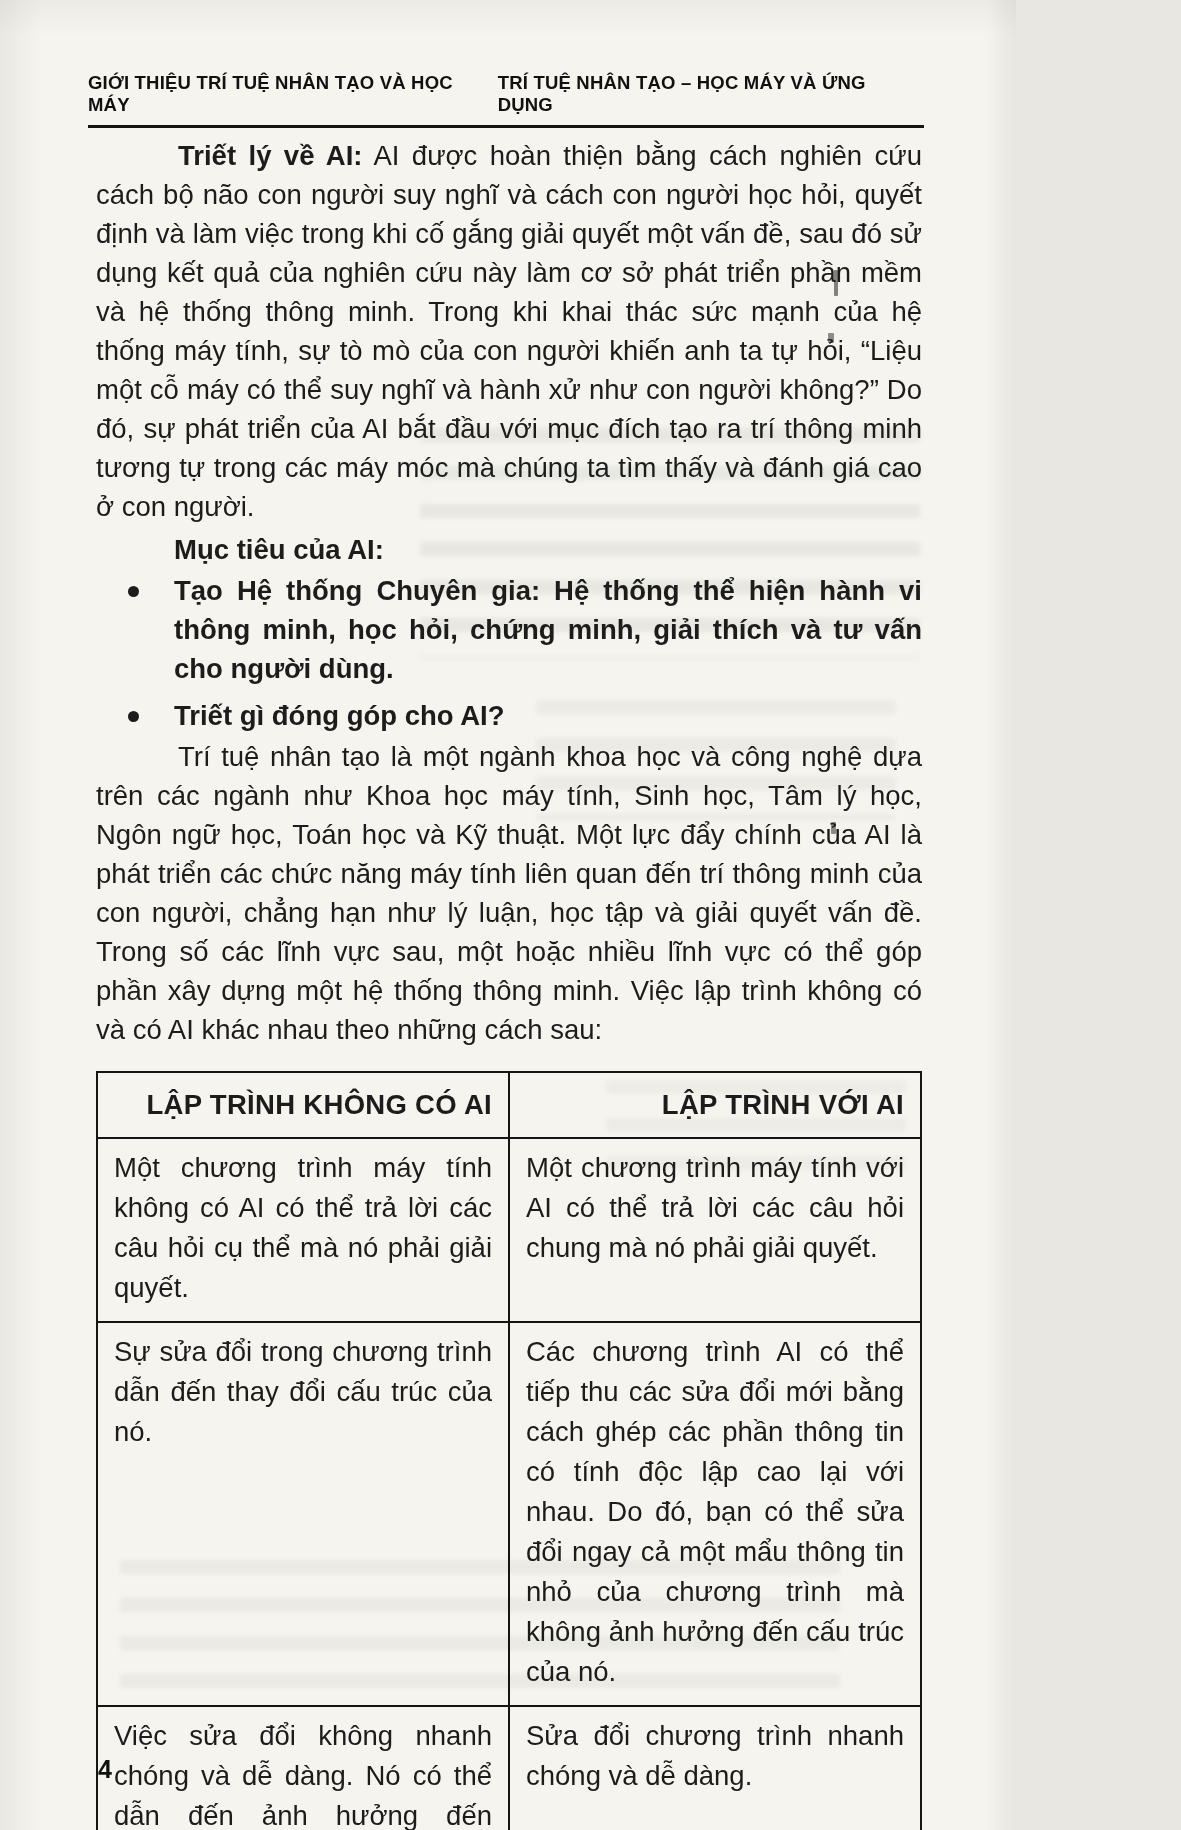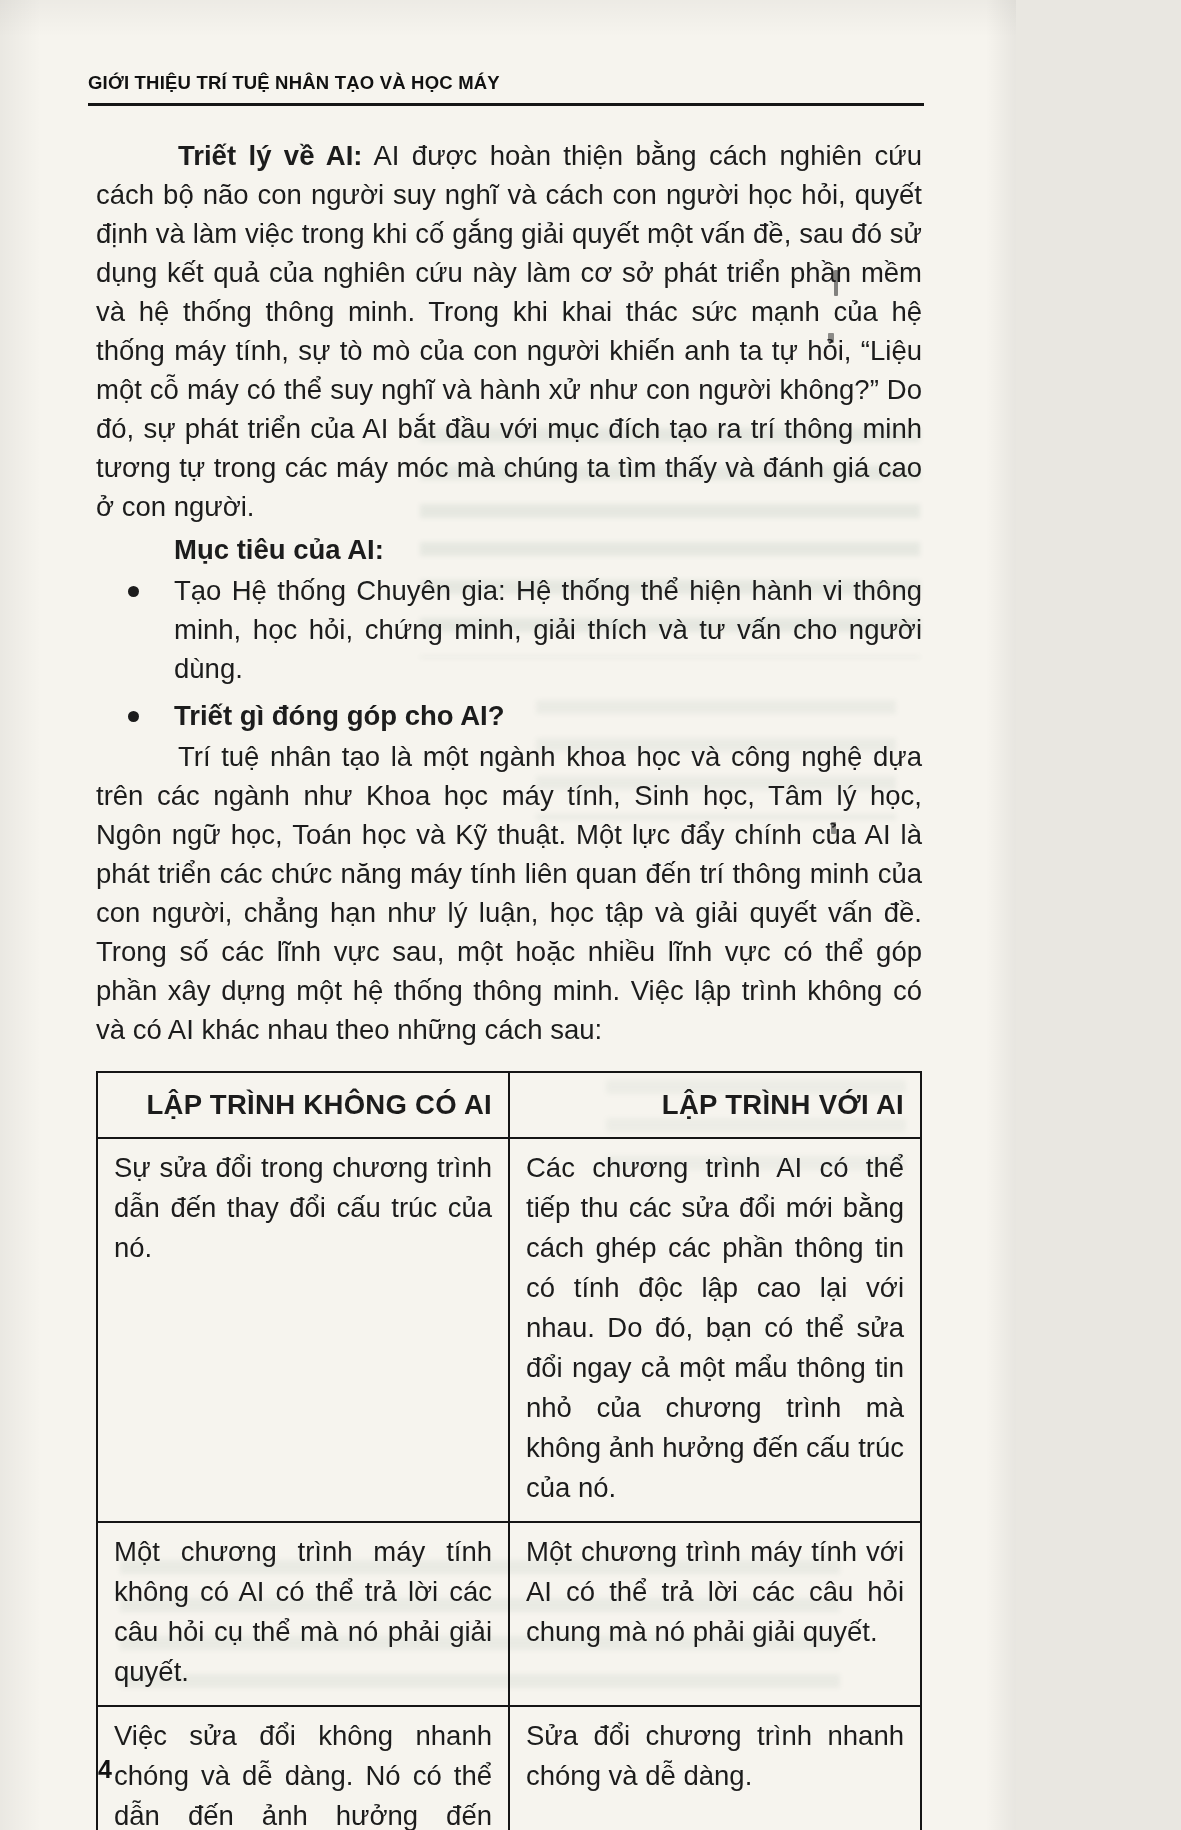--- a/index.html
+++ b/index.html
@@ -37,21 +37,21 @@
   }
   p.body-par{
     margin:0;text-align:justify;
   }
   .indent{text-indent:82px;}
   .bold{font-weight:bold;}
   .sec-heading{
     font-weight:bold;margin:4px 0 2px 0;padding-left:78px;
   }
   ul.goals{
-    list-style:none;margin:2px 0 2px 0;padding:0;
+    list-style:none;margin:2px 0 2px 0;padding:0;font-weight:bold;
   }
   ul.goals li{
     position:relative;padding-left:78px;text-align:justify;margin:2px 0 8px 0;
   }
   ul.goals li .bullet-dot{
     position:absolute;left:32px;top:15px;width:11px;height:11px;border-radius:50%;
     background:#1c1c1c;
   }
   table.cmp{
     border-collapse:collapse;width:100%;margin-top:22px;
@@ -94,20 +94,21 @@
   <div class="bleed b1"></div>
   <div class="bleed b2"></div>
   <div class="bleed b3"></div>
   <div class="bleed b4"></div>
   <div class="speck s1"></div>
   <div class="speck s2"></div>
   <div class="speck s3"></div>
 
   <div class="header">
     <span>GIỚI THIỆU TRÍ TUỆ NHÂN TẠO VÀ HỌC MÁY</span>
+    <span>TRÍ TUỆ NHÂN TẠO – HỌC MÁY VÀ ỨNG DỤNG</span>
   </div>
 
   <div class="content">
 
     <p class="body-par indent"><span class="bold">Triết lý về AI:</span><span>  AI được hoàn thiện bằng cách nghiên cứu cách bộ não con người suy nghĩ và cách con người học hỏi, quyết định và làm việc trong khi cố gắng giải quyết một vấn đề, sau đó sử dụng kết quả của nghiên cứu này làm cơ sở phát triển phần mềm và hệ thống thông minh. Trong khi khai thác sức mạnh của hệ thống máy tính, sự tò mò của con người khiến anh ta tự hỏi, “Liệu một cỗ máy có thể suy nghĩ và hành xử như con người không?” Do đó, sự phát triển của AI bắt đầu với mục đích tạo ra trí thông minh tương tự trong các máy móc mà chúng ta tìm thấy và đánh giá cao ở con người.</span></p>
 
     <div class="sec-heading">Mục tiêu của AI:</div>
 
     <ul class="goals">
       <li>
@@ -125,26 +126,26 @@
 
     <table class="cmp">
       <thead>
         <tr>
           <th>LẬP TRÌNH KHÔNG CÓ AI</th>
           <th>LẬP TRÌNH VỚI AI</th>
         </tr>
       </thead>
       <tbody>
         <tr>
+          <td>Một chương trình máy tính không có AI có thể trả lời các câu hỏi cụ thể mà nó phải giải quyết.</td>
+          <td>Một chương trình máy tính với AI có thể trả lời các câu hỏi chung mà nó phải giải quyết.</td>
+        </tr>
+        <tr>
           <td>Sự sửa đổi trong chương trình dẫn đến thay đổi cấu trúc của nó.</td>
           <td>Các chương trình AI có thể tiếp thu các sửa đổi mới bằng cách ghép các phần thông tin có tính độc lập cao lại với nhau. Do đó, bạn có thể sửa đổi ngay cả một mẩu thông tin nhỏ của chương trình mà không ảnh hưởng đến cấu trúc của nó.</td>
-        </tr>
-        <tr>
-          <td>Một chương trình máy tính không có AI có thể trả lời các câu hỏi cụ thể mà nó phải giải quyết.</td>
-          <td>Một chương trình máy tính với AI có thể trả lời các câu hỏi chung mà nó phải giải quyết.</td>
         </tr>
         <tr>
           <td>Việc sửa đổi không nhanh chóng và dễ dàng. Nó có thể dẫn đến ảnh hưởng đến chương trình một cách bất lợi.</td>
           <td>Sửa đổi chương trình nhanh chóng và dễ dàng.</td>
         </tr>
       </tbody>
     </table>
 
   </div>
 

